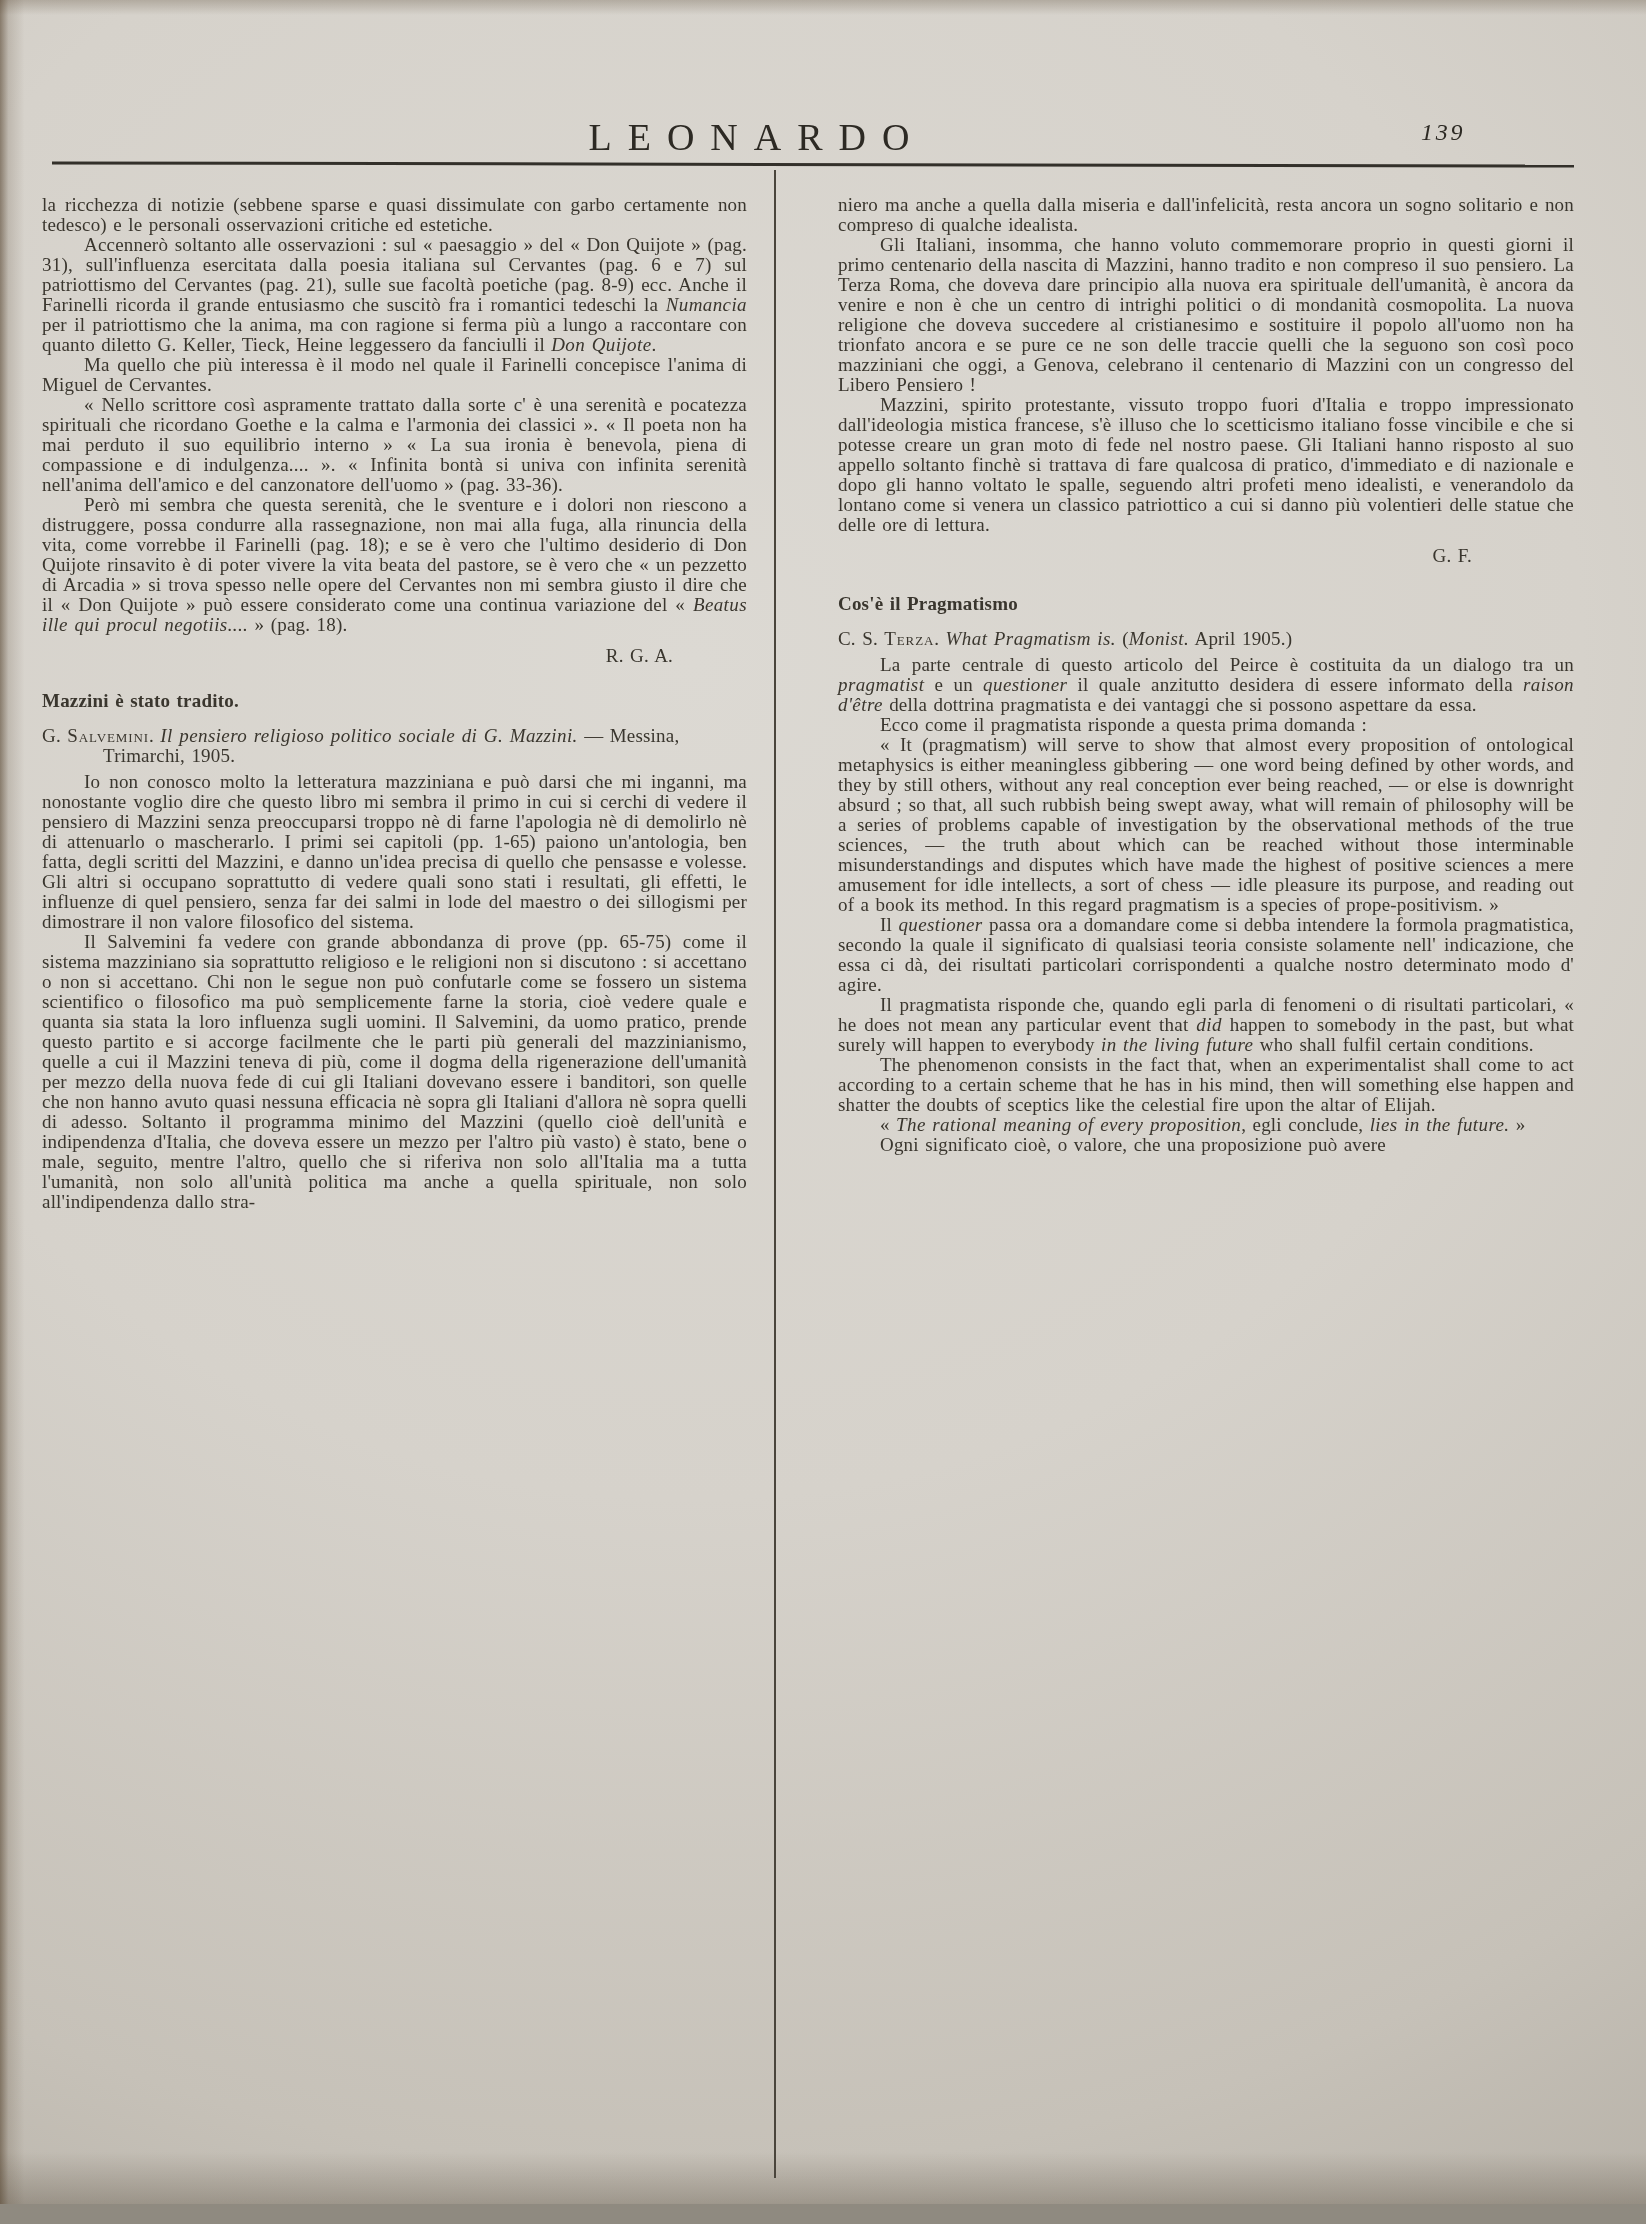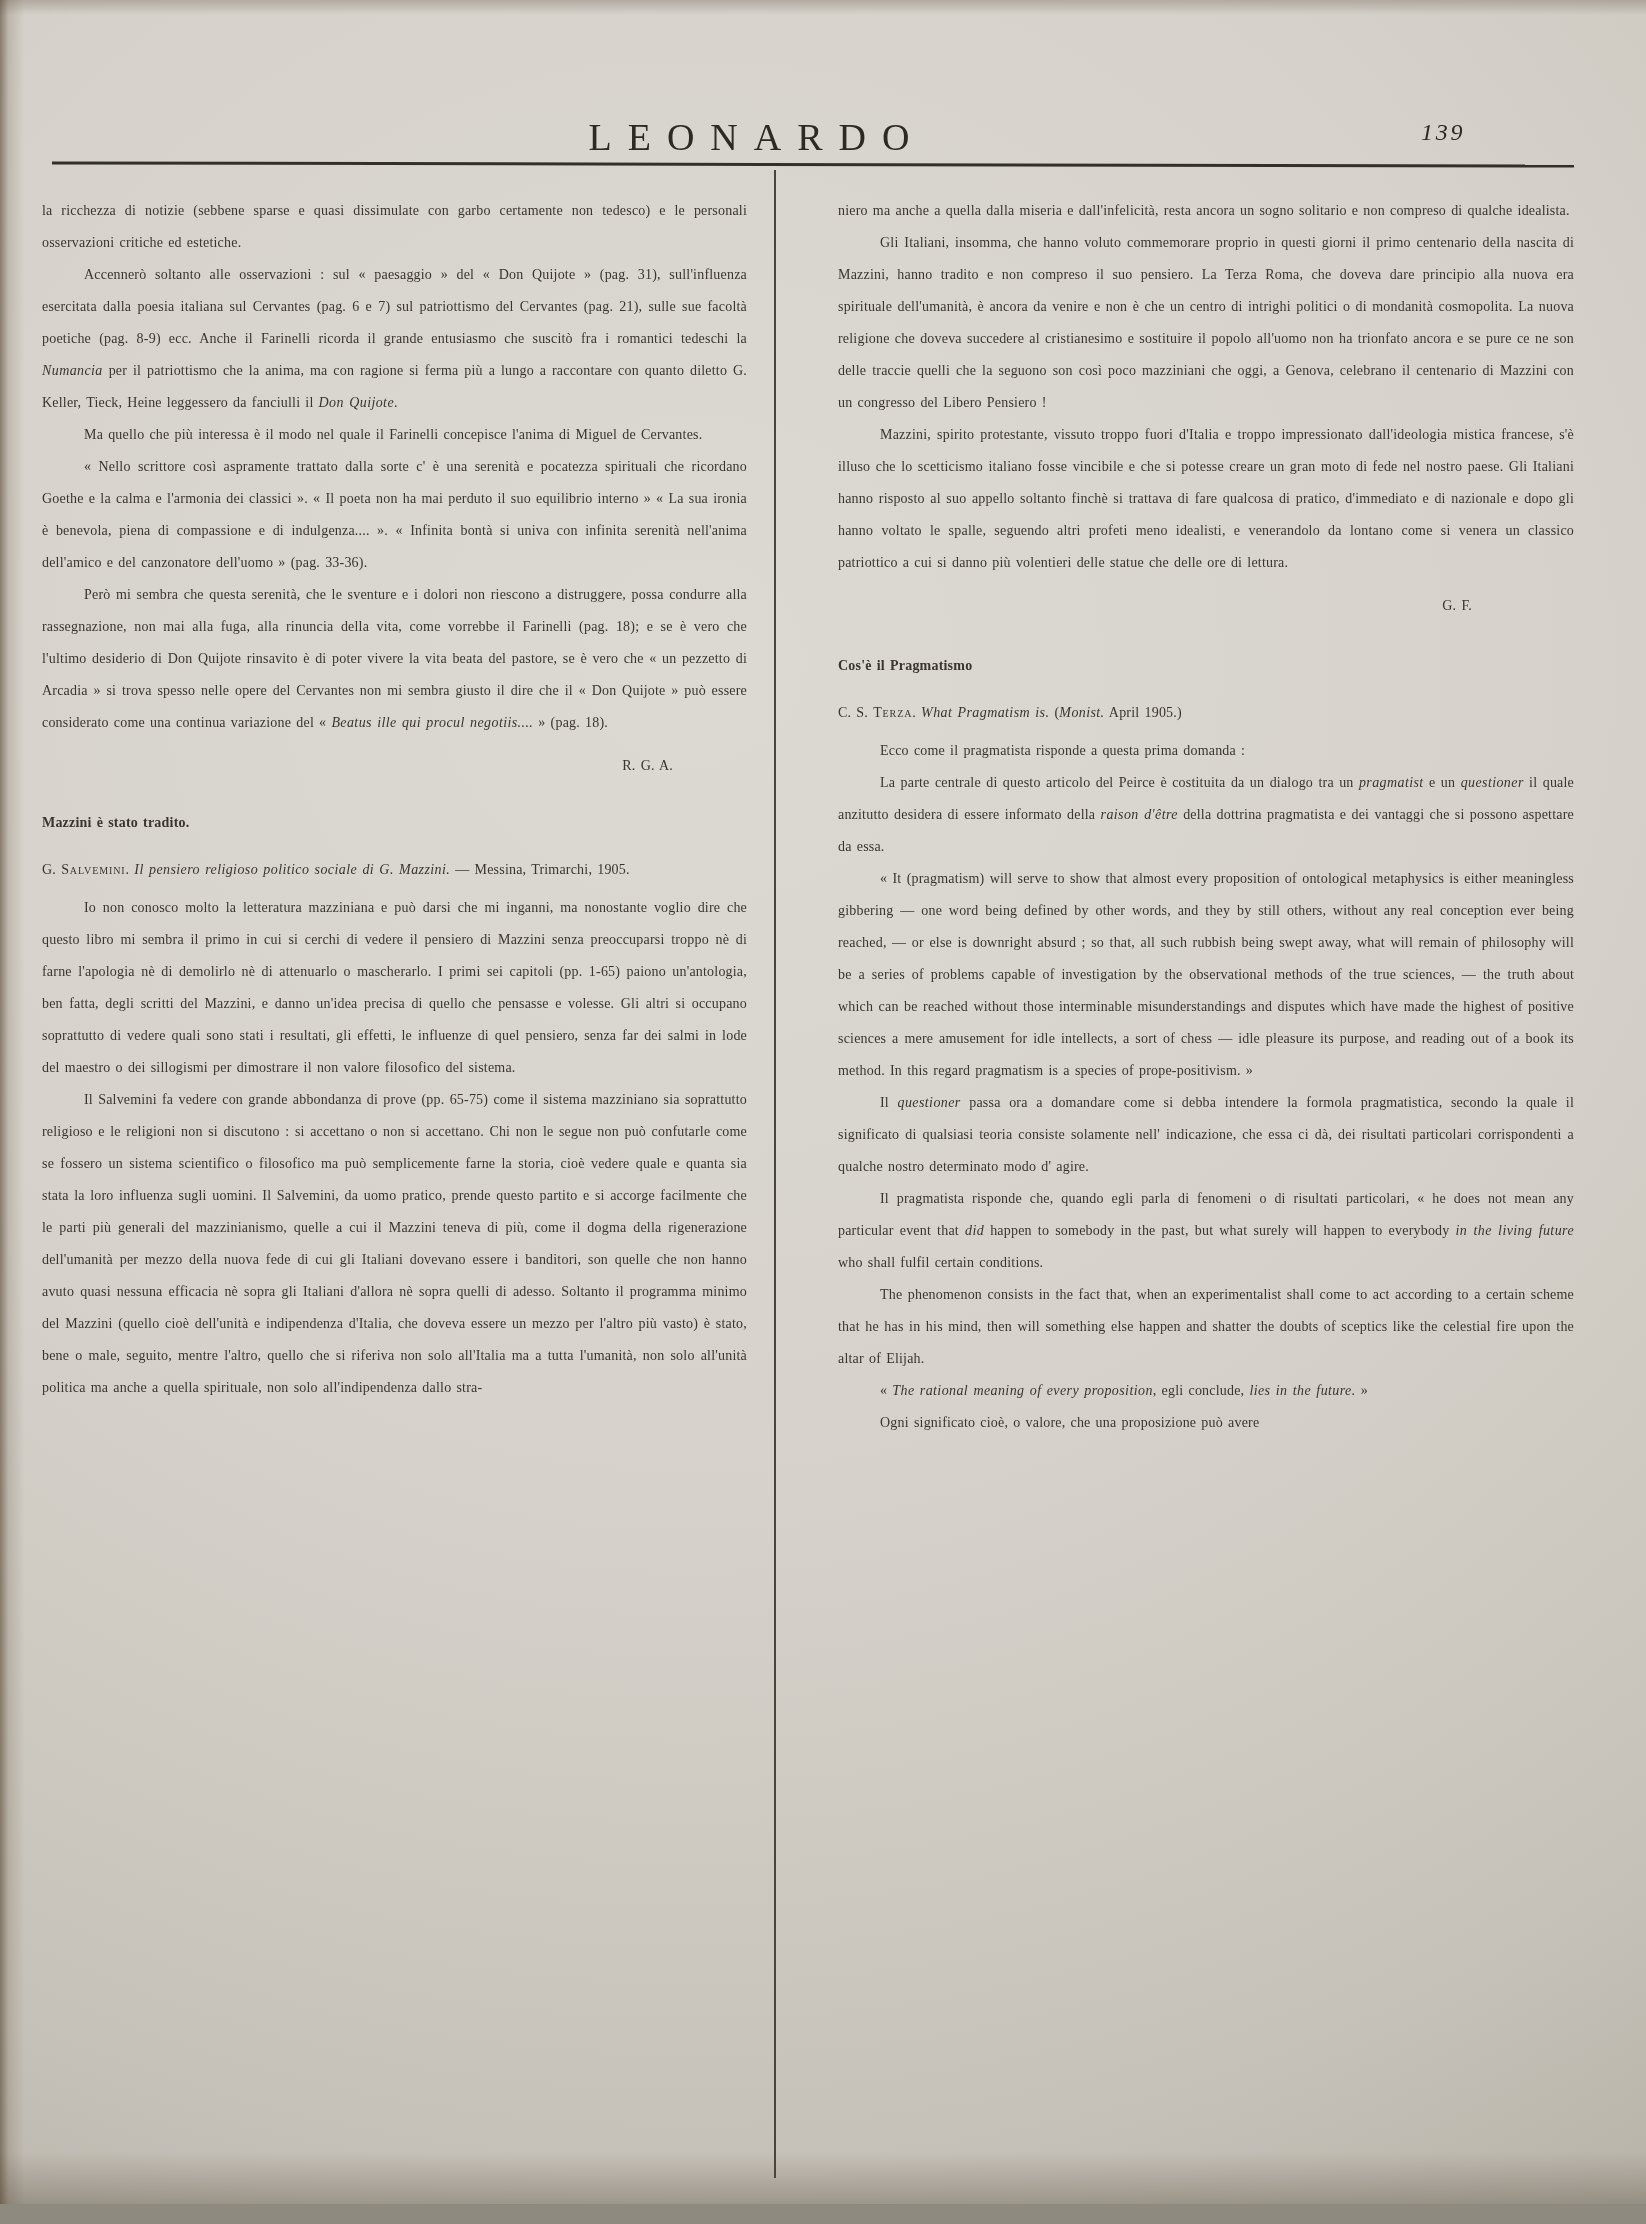--- a/index.html
+++ b/index.html
@@ -32,21 +32,21 @@
   }
   .column-divider{
     position:absolute;left:774px;top:170px;width:1.9px;height:2008px;
     background:#4a453c;
   }
   .col{position:absolute;top:195px;}
   .col.left{left:42px;width:705px;}
   .col.right{left:838px;width:736px;}
   .col p{
     margin:0;text-align:justify;
-    font-size:14px;line-height:32px;
+    font-size:19px;line-height:20px;
     letter-spacing:0.2px;word-spacing:1.4px;
     color:#3a362e;
   }
   .indent{text-indent:42px;}
   .bib{
     padding-left:61px;text-indent:-61px;
     text-align:left !important;
     margin:3.8px 0 5.7px 0 !important;
   }
   .sc{font-variant:small-caps;letter-spacing:0.9px;}
@@ -90,22 +90,22 @@
     <p class="indent">Il Salvemini fa vedere con grande abbondanza di prove (pp. 65-75) come il sistema mazziniano sia soprattutto religioso e le religioni non si discutono : si accettano o non si accettano.  Chi non le segue non può confutarle come se fossero un sistema scientifico o filosofico ma può semplicemente farne la storia, cioè vedere quale e quanta sia stata la loro influenza sugli uomini. Il Salvemini, da uomo pratico, prende questo partito e si accorge facilmente che le parti più generali del mazzinianismo, quelle a cui il Mazzini teneva di più, come il dogma della rigenerazione dell'umanità per mezzo della nuova fede di cui gli Italiani dovevano essere i banditori, son quelle che non hanno avuto quasi nessuna efficacia nè sopra gli Italiani d'allora nè sopra quelli di adesso. Soltanto il programma minimo del Mazzini (quello cioè dell'unità e indipendenza d'Italia, che doveva essere un mezzo per l'altro più vasto) è stato, bene o male, seguito, mentre l'altro, quello che si riferiva non solo all'Italia ma a tutta l'umanità, non solo all'unità politica ma anche a quella spirituale, non solo all'indipendenza dallo stra-</p>
   </main>
 
   <main class="col right">
     <p>niero ma anche a quella dalla miseria e dall'infelicità, resta ancora un sogno solitario e non compreso di qualche idealista.</p>
     <p class="indent">Gli Italiani, insomma, che hanno voluto commemorare proprio in questi giorni il primo centenario della nascita di Mazzini, hanno tradito e non compreso il suo pensiero. La Terza Roma, che doveva dare principio alla nuova era spirituale dell'umanità, è ancora da venire e non è che un centro di intrighi politici o di mondanità cosmopolita. La nuova religione che doveva succedere al cristianesimo e sostituire il popolo all'uomo non ha trionfato ancora e se pure ce ne son delle traccie quelli che la seguono son così poco mazziniani che oggi, a Genova, celebrano il centenario di Mazzini con un congresso del Libero Pensiero !</p>
     <p class="indent">Mazzini, spirito protestante, vissuto troppo fuori d'Italia e troppo impressionato dall'ideologia mistica francese, s'è illuso che lo scetticismo italiano fosse vincibile e che si potesse creare un gran moto di fede nel nostro paese. Gli Italiani hanno risposto al suo appello soltanto finchè si trattava di fare qualcosa di pratico, d'immediato e di nazionale e dopo gli hanno voltato le spalle, seguendo altri profeti meno idealisti, e venerandolo da lontano come si venera un classico patriottico a cui si danno più volentieri delle statue che delle ore di lettura.</p>
     <p class="sig right-sig">G. F.</p>
     <p class="art-title">Cos'è il Pragmatismo</p>
     <p class="bib">C. S. <span class="sc">Terza</span>. <i>What Pragmatism is.</i> (<i>Monist.</i> April 1905.)</p>
+    <p class="indent">La parte centrale di questo  articolo del Peirce è costituita da un dialogo tra un <i>pragmatist</i> e un <i>questioner</i> il quale anzitutto desidera di essere informato della <i>raison d'être</i> della dottrina pragmatista e dei vantaggi che si possono aspettare da essa.</p>
     <p class="indent">Ecco come il pragmatista risponde a questa prima domanda :</p>
-    <p class="indent">La parte centrale di questo  articolo del Peirce è costituita da un dialogo tra un <i>pragmatist</i> e un <i>questioner</i> il quale anzitutto desidera di essere informato della <i>raison d'être</i> della dottrina pragmatista e dei vantaggi che si possono aspettare da essa.</p>
     <p class="indent">« It (pragmatism) will serve to show that almost every proposition of ontological metaphysics is either meaningless gibbering — one word being defined by other words, and they by still others, without any real conception ever being reached, — or else is downright absurd ; so that, all such rubbish being swept away, what will remain of philosophy will be a series of problems capable of investigation by the observational methods of the true sciences, — the truth about which can be reached without those interminable misunderstandings and disputes which have made the highest of positive sciences a mere amusement for idle intellects, a sort of chess — idle pleasure its purpose, and reading out of a book its method. In this regard pragmatism is a species of prope-positivism. »</p>
     <p class="indent">Il <i>questioner</i> passa ora a domandare come si debba intendere la formola pragmatistica, secondo la quale il significato di qualsiasi teoria consiste solamente nell' indicazione, che essa ci dà, dei risultati particolari corrispondenti a qualche nostro determinato modo d' agire.</p>
     <p class="indent">Il pragmatista risponde che, quando egli parla di fenomeni o di risultati particolari, « he does not mean any particular event that <i>did</i> happen to somebody in the past, but what surely will happen to everybody <i>in the living future</i> who shall fulfil certain conditions.</p>
     <p class="indent">The phenomenon consists in the fact that, when an experimentalist shall come to act according to a certain scheme that he has in his mind, then will something else happen and shatter the doubts of sceptics like the celestial fire upon the altar of Elijah.</p>
     <p class="indent">« <i>The rational meaning of every proposition</i>, egli conclude, <i>lies in the future.</i> »</p>
     <p class="indent">Ogni significato cioè, o valore, che una proposizione può avere</p>
   </main>
 
 </div>
 

